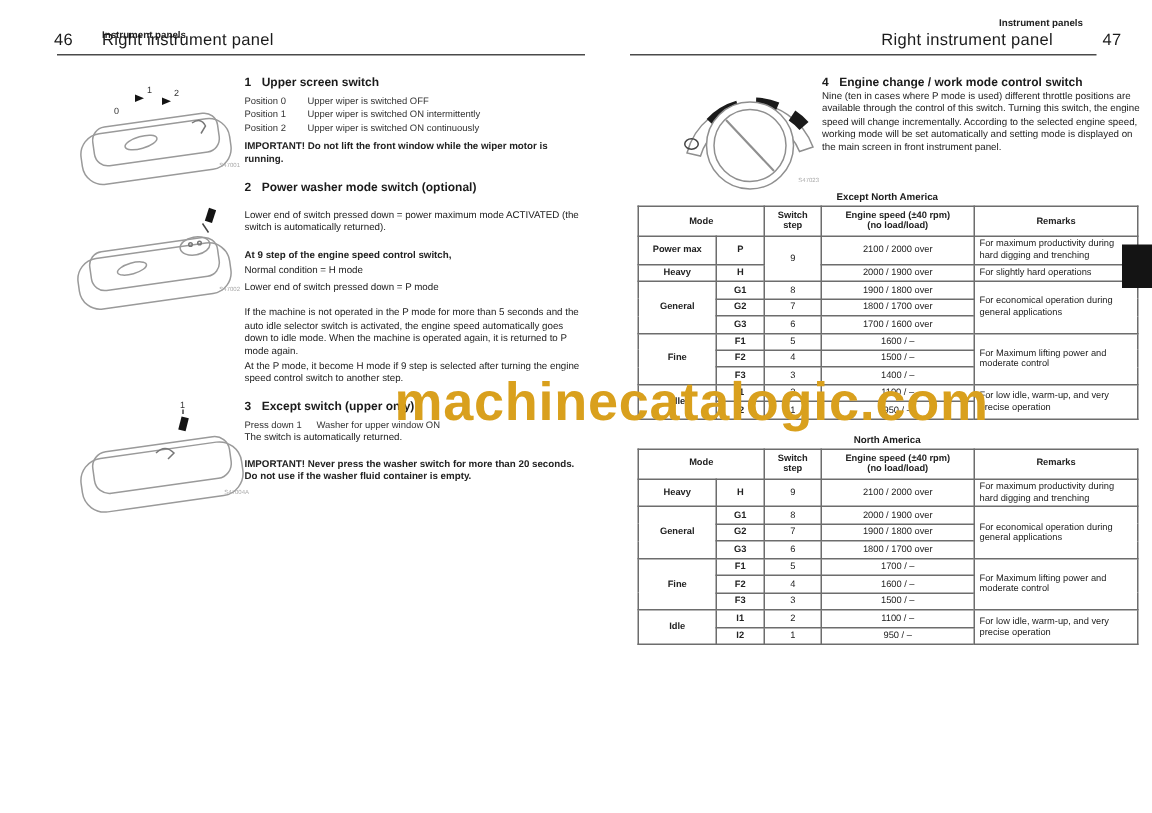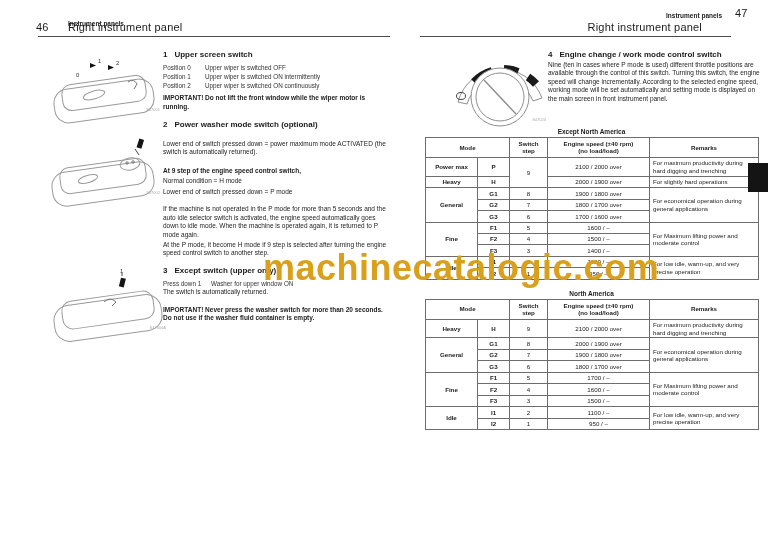--- a/index.html
+++ b/index.html
@@ -41,21 +41,21 @@
 
   <div class="abs" style="left:68px;top:12px;">
     <span class="eyebrow">Instrument panels</span>
   </div>
   <div class="abs pghead" style="left:36px;top:21px;">46</div>
   <div class="abs pghead" style="left:68px;top:21px;">Right instrument panel</div>
   <div class="abs rule" style="left:38px;top:36px;width:352px;"></div>
 
   <div class="abs eyebrow" style="left:420px;top:12px;width:302px;text-align:right;">Instrument panels</div>
   <div class="abs pghead" style="left:420px;top:21px;width:282px;text-align:right;">Right instrument panel</div>
-  <div class="abs pghead" style="left:735px;top:7px;">47</div>
+  <div class="abs pghead" style="left:735px;top:21px;">47</div>
   <div class="abs rule" style="left:420px;top:36px;width:311px;"></div>
 
   <div class="abs" style="left:42px;top:52px;width:120px;height:72px;">
     <span class="figlab" style="left:56px;top:6px;">1</span>
     <span class="figlab" style="left:74px;top:8px;">2</span>
     <span class="figlab" style="left:34px;top:20px;">0</span>
     <svg width="120" height="72" viewBox="0 0 120 72">
       <g fill="none" stroke="#9a9a9a" stroke-width="1">
         <rect x="12" y="32" width="100" height="34" rx="14" transform="rotate(-8 62 49)"></rect>
         <rect x="20" y="28" width="84" height="26" rx="9" transform="rotate(-8 62 41)"></rect>

